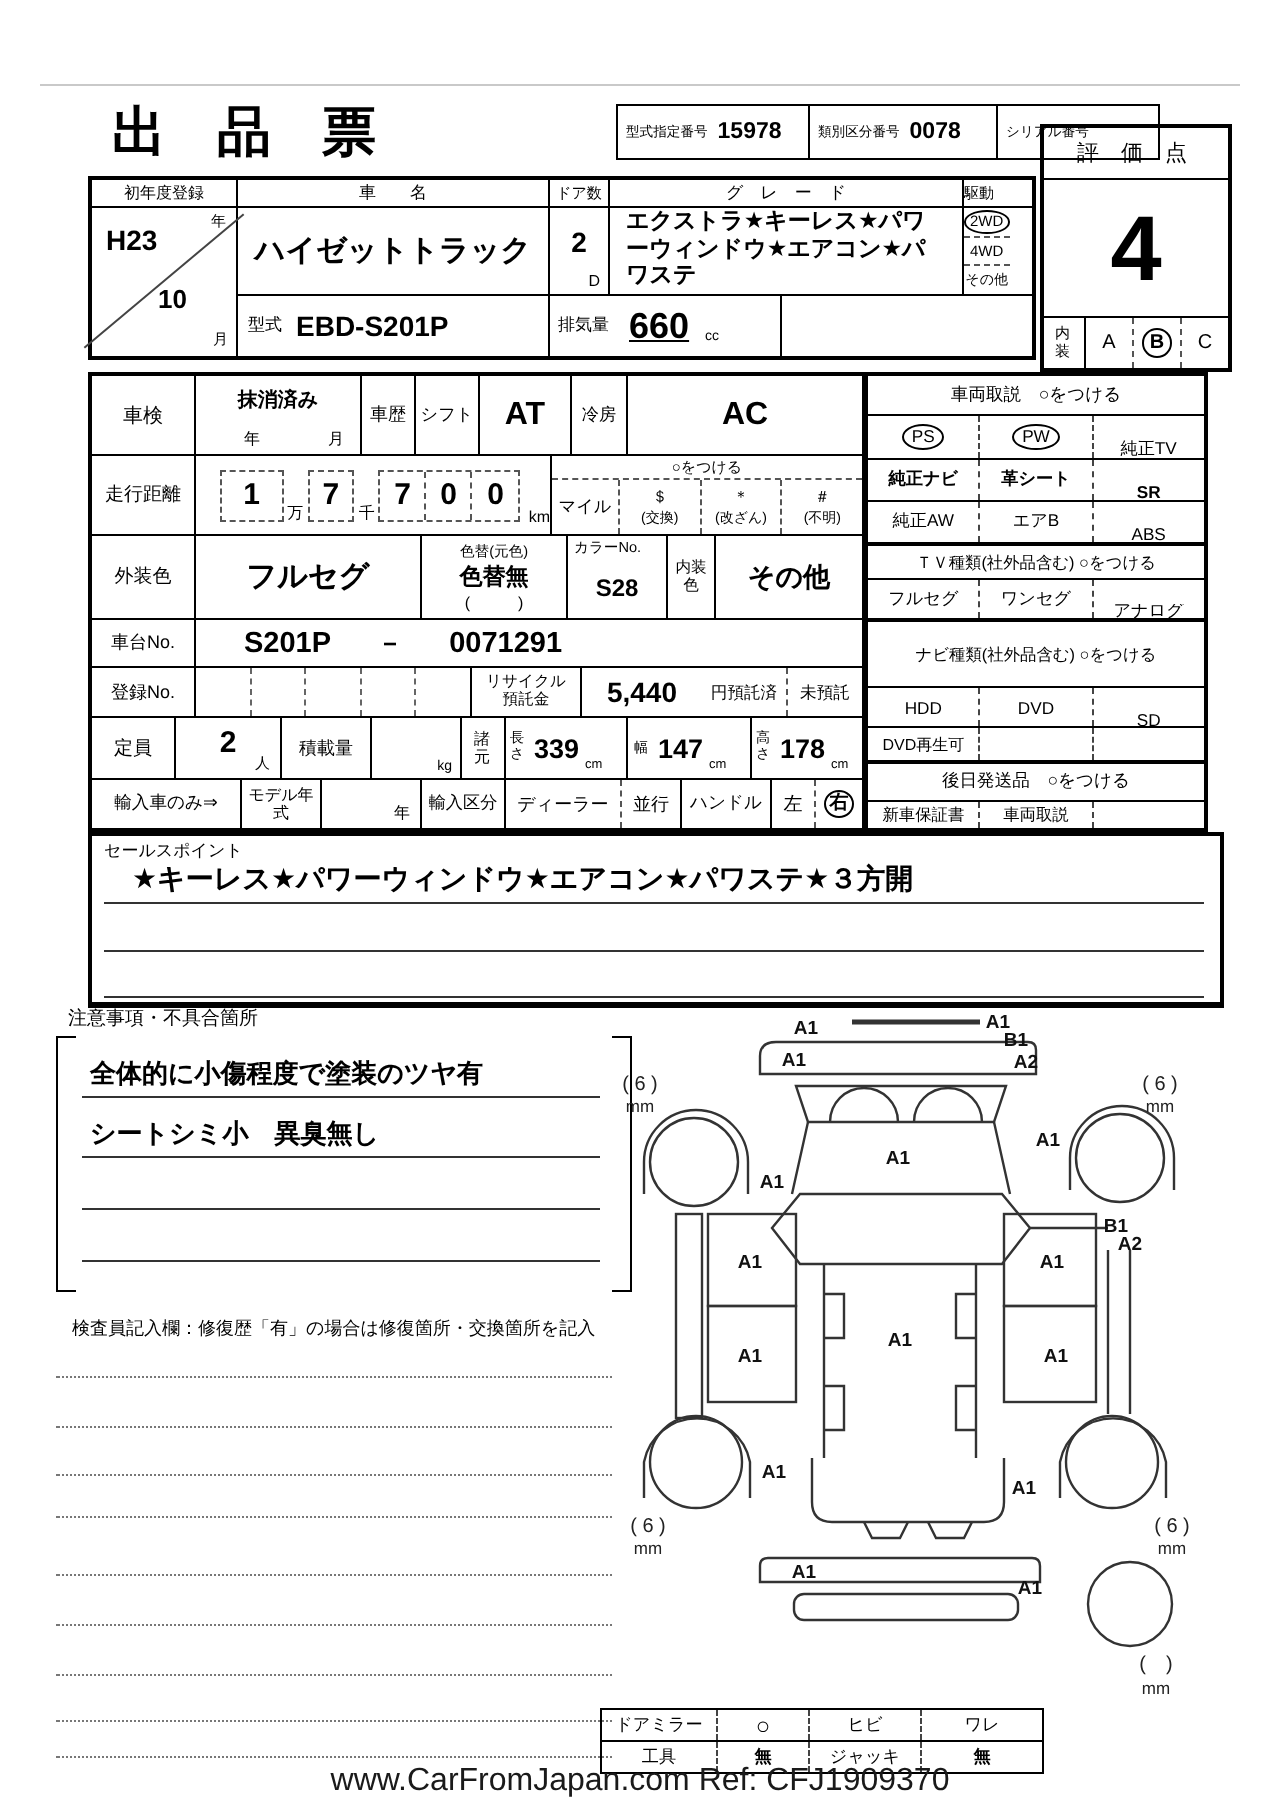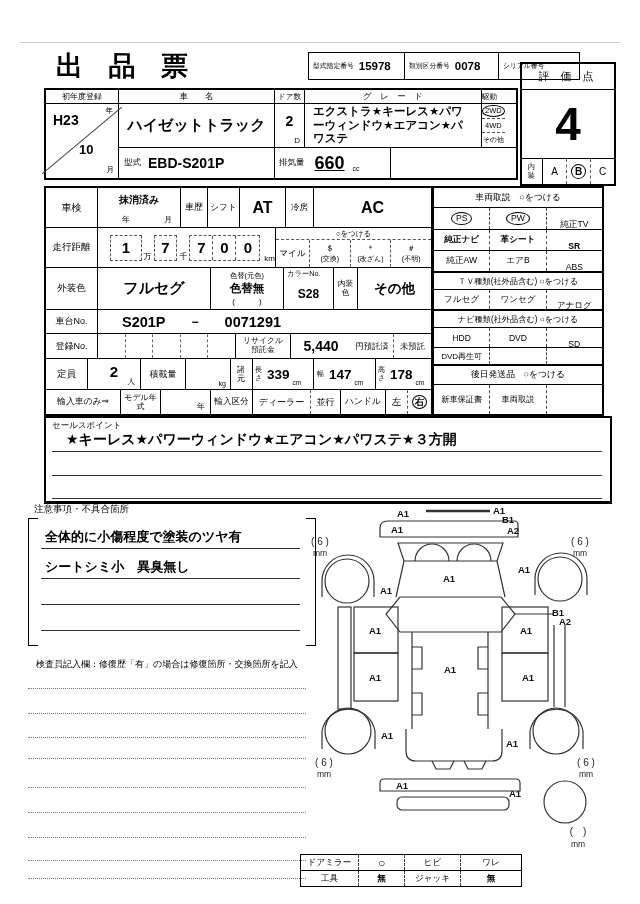--- a/index.html
+++ b/index.html
@@ -404,21 +404,21 @@
       <div class="ecell">
           <span>フルセグ</span>
         </div>
       <div class="ecell">
           <span>ワンセグ</span>
         </div>
       <div class="ecell">
           <span>アナログ</span>
         </div>
     </div>
-    <div class="ehead" style="height:17px;">
+    <div class="ehead" style="height:33px;">
         <span style="font-size:8.2px;">ナビ種類(社外品含む) ○をつける</span>
       </div>
     <div class="erow" style="height:20px;">
       <div class="ecell">
           <span>HDD</span>
         </div>
       <div class="ecell">
           <span>DVD</span>
         </div>
       <div class="ecell">
@@ -565,14 +565,15 @@
         </div>
       <div class="mcell" style="width:56px;">
           <span>ジャッキ</span>
         </div>
       <div class="mcell" style="flex:1;">
           <span class="b">無</span>
         </div>
     </div>
   </div>
 
+  <div class="footer">www.CarFromJapan.com Ref: CFJ1909370</div>
 
 </div>
 
 </body></html>

